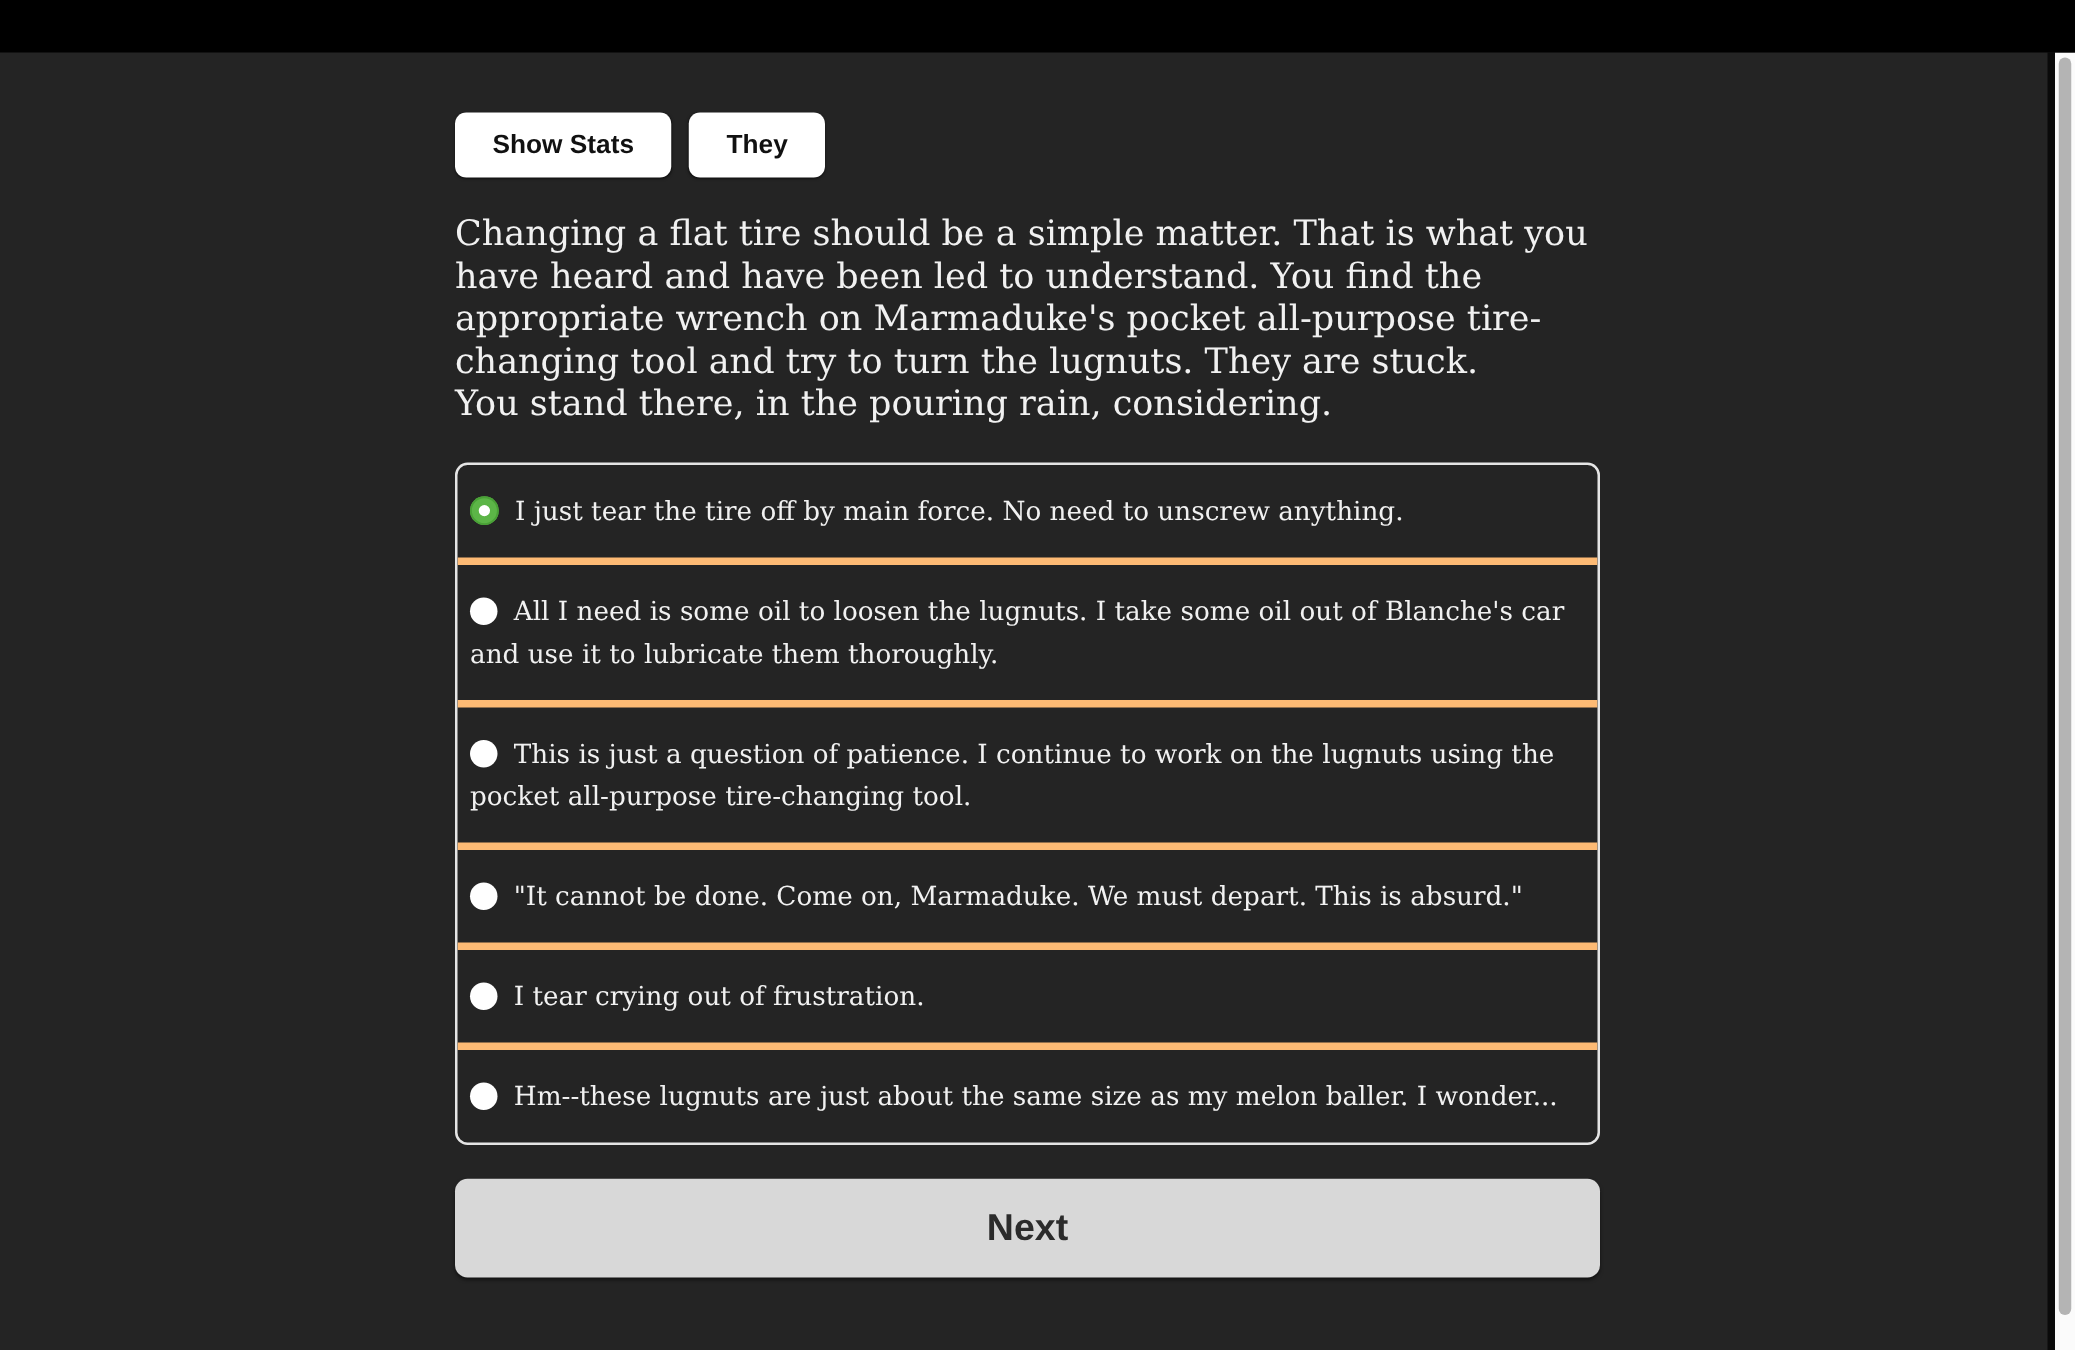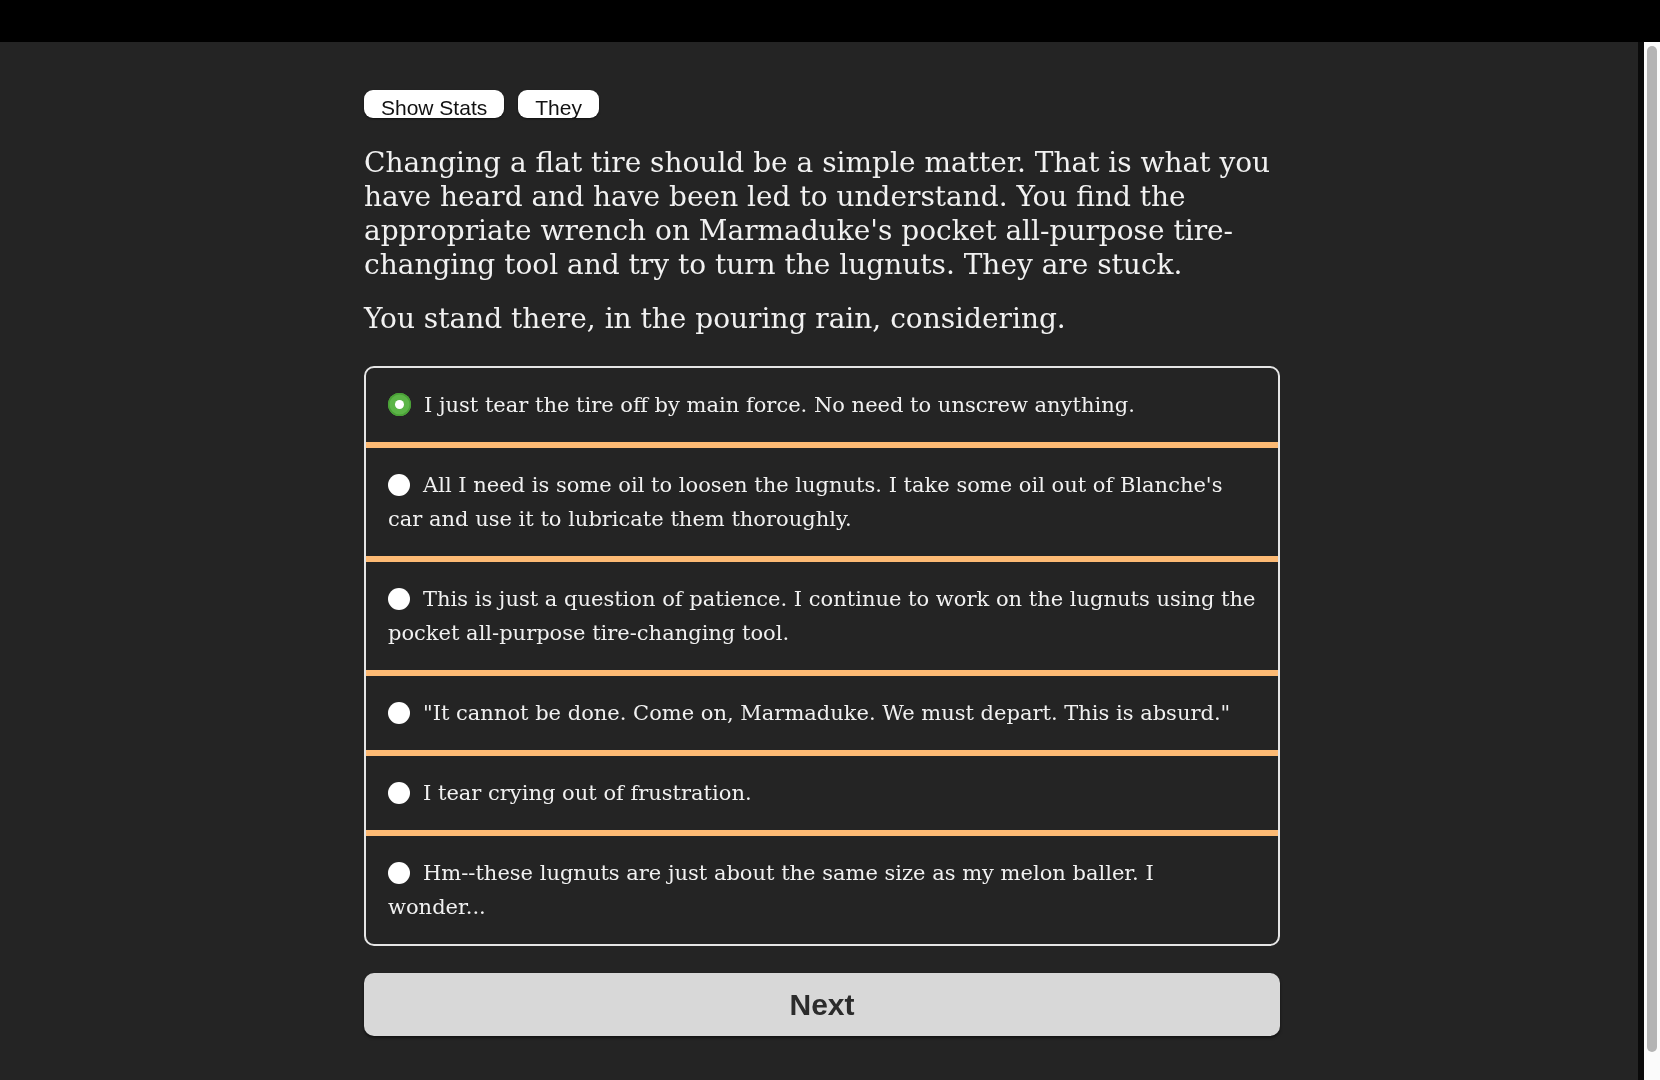--- a/index.html
+++ b/index.html
@@ -37,48 +37,48 @@
   .content {
     position: absolute; top: 42px; left: 364px;
     width: 916px;
   }
 
   
   .toolbar { margin-top: 48px; display: flex; gap: 14px; }
   .tool-btn {
     background: #ffffff; color: #111;
     border: none; border-radius: 9px;
-    height: 28px; padding: 0 17px;
+    height: 52px; padding: 0 30px;
     font-family: "Liberation Sans", sans-serif;
-    font-size: 21px; font-weight: 400;
+    font-size: 21px; font-weight: 700;
     line-height: 36px;
     box-shadow: 0 1px 2px rgba(0,0,0,0.55);
     cursor: pointer;
   }
 
   
   .story p {
     font-family: "DejaVu Serif", "Liberation Serif", serif;
     font-size: 28px; line-height: 34px;
     color: #f1f1f1;
     margin: 0;
   }
   .story p.first { margin-top: 28px; }
-  .story p.second { margin-top: 20px; }
+  .story p.second { }
 
   
   .choice-box {
     margin-top: 30px;
     border: 2px solid #e5e5e5;
     border-radius: 10px;
     overflow: hidden;
   }
   .choice-row {
     display: block;
-    padding: 20px 22px;
+    padding: 20px 10px;
     font-family: "DejaVu Serif", "Liberation Serif", serif;
     font-size: 21px; line-height: 34px;
     color: #f1f1f1;
     cursor: pointer;
   }
   .choice-row + .choice-row { border-top: 6px solid #fdba74; }
 
   .radio {
     display: inline-block;
     width: 22px; height: 22px;
@@ -99,21 +99,21 @@
     width: 9px; height: 9px;
     margin: -4.5px 0 0 -4.5px;
     border-radius: 50%;
     background: #ffffff;
   }
   .choice-row.selected .radio .dot { display: block; }
 
   
   .next-btn {
     margin-top: 27px;
-    width: 100%; height: 63px;
+    width: 100%; height: 79px;
     background: #d8d8d8;
     border: none; border-radius: 10px;
     font-family: "Liberation Sans", sans-serif;
     font-size: 30px; font-weight: bold;
     color: #2b2b2b;
     box-shadow: 0 2px 3px rgba(0,0,0,0.5);
     cursor: pointer;
   }
 </style>
 </head>

